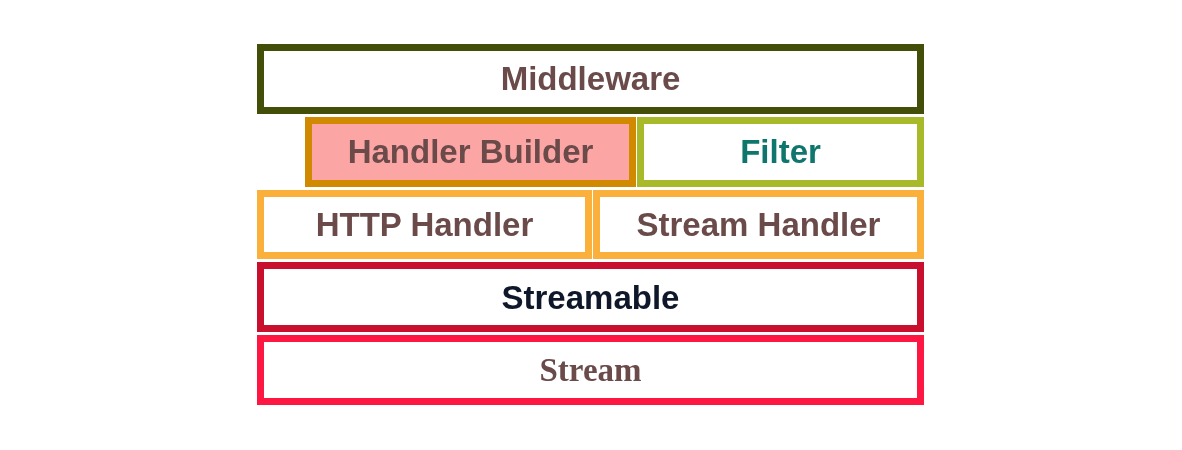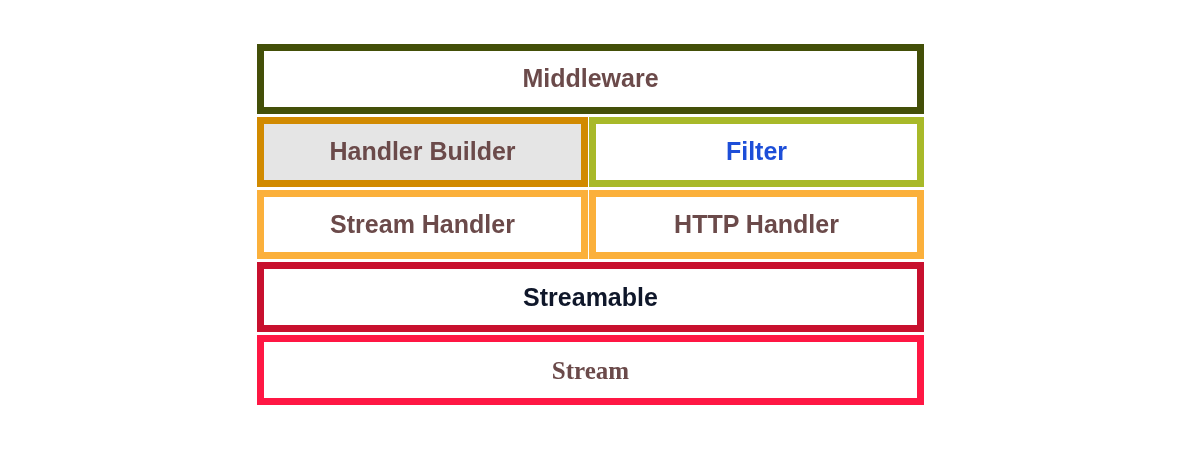--- a/index.html
+++ b/index.html
@@ -31,49 +31,49 @@
     min-height: 0;
   }
   .box {
     box-sizing: border-box;
     background: #ffffff;
     border: 7px solid #000;
     display: flex;
     align-items: center;
     justify-content: center;
     color: #6B4A4A;
-    font-size: 25px;
+    font-size: 33px;
     font-weight: 700;
     line-height: 1;
     white-space: nowrap;
     flex: 1;
     min-width: 0;
   }
   .box.col-left {
     flex: 0 0 331px;
   }
 </style>
 </head>
 <body style="background: rgb(255, 255, 255);">
 
 <div class="stack">
 
   <div class="row">
     <div class="box" style="border-color: rgb(67, 79, 8); background: rgb(255, 255, 255); color: rgb(107, 74, 74);">Middleware</div>
   </div>
 
   <div class="row">
-    <div class="box col-left" style="border-color: rgb(209, 138, 0); background: #e5e5e5; color: rgb(107, 74, 74);">Handler Builder</div>
-    <div class="box" style="border-color: rgb(168, 185, 41); background: rgb(255, 255, 255); color: #1d4ed8;">Filter</div>
+    <div class="box col-left" style="border-color: rgb(209, 138, 0); background: #fca5a5; color: rgb(107, 74, 74); margin-left: 48px;">Handler Builder</div>
+    <div class="box" style="border-color: rgb(168, 185, 41); background: rgb(255, 255, 255); color: #0f766e;">Filter</div>
   </div>
 
 
   <div class="row">
+    <div class="box" style="border-color: rgb(251, 176, 59); background: rgb(255, 255, 255); color: rgb(107, 74, 74);">HTTP Handler</div>
     <div class="box col-left" style="border-color: rgb(251, 176, 59); background: rgb(255, 255, 255); color: rgb(107, 74, 74);">Stream Handler</div>
-    <div class="box" style="border-color: rgb(251, 176, 59); background: rgb(255, 255, 255); color: rgb(107, 74, 74);">HTTP Handler</div>
   </div>
 
   <div class="row">
     <div class="box" style="border-color: rgb(200, 16, 46); background: rgb(255, 255, 255); color: #0f172a;">Streamable</div>
   </div>
 
   <div class="row">
     <div class="box" style="border-color: rgb(255, 23, 68); background: rgb(255, 255, 255); color: rgb(107, 74, 74); font-family: Liberation Serif, serif;">Stream</div>
   </div>
 

